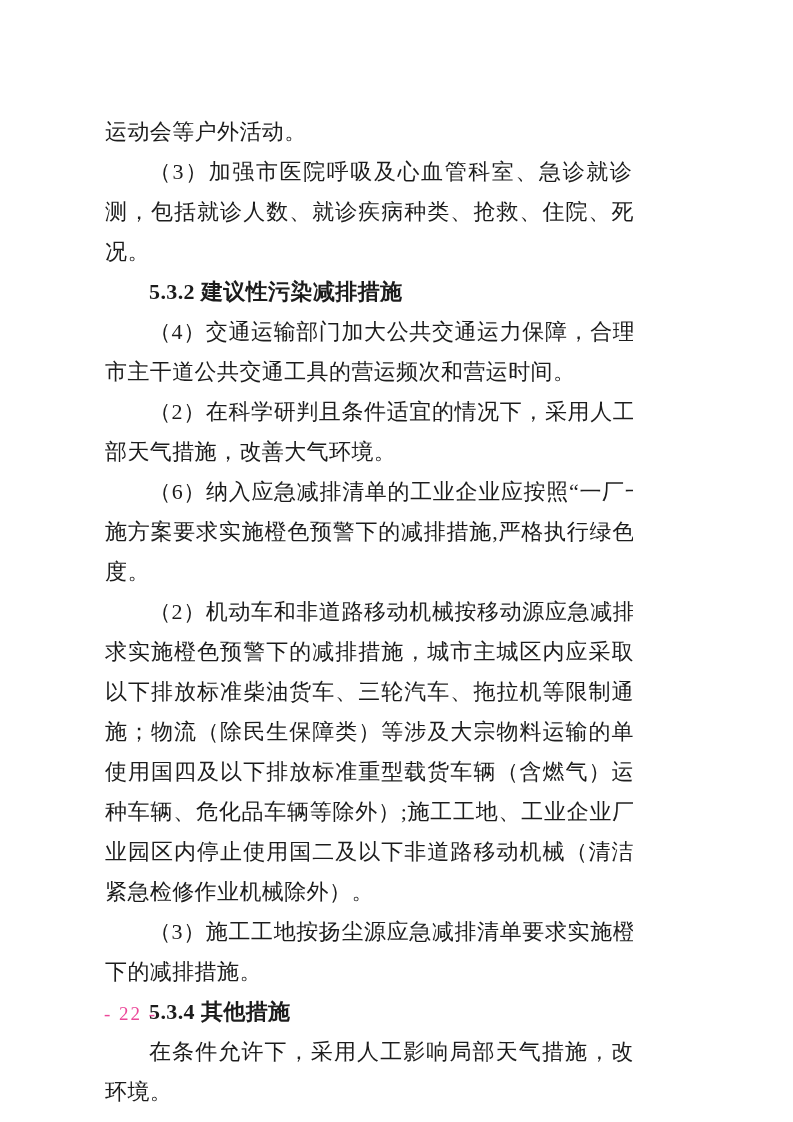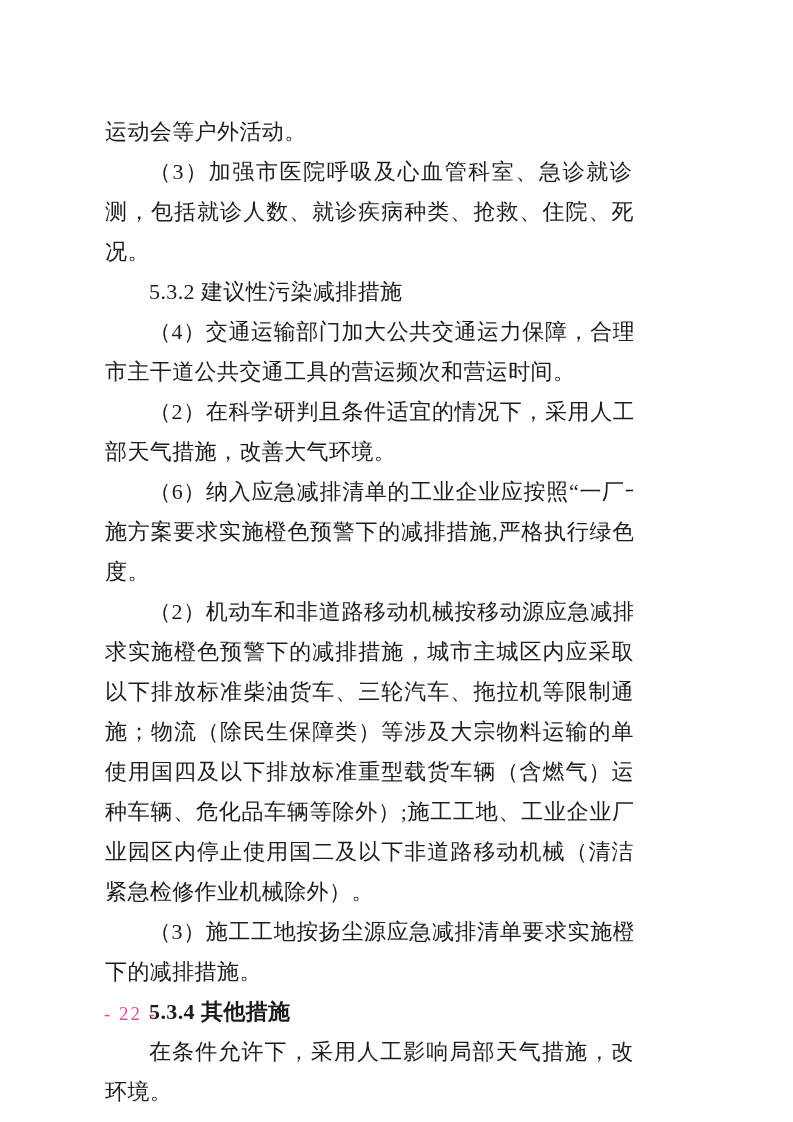--- a/index.html
+++ b/index.html
@@ -29,20 +29,21 @@
     text-align: justify;
     text-justify: inter-character;
     letter-spacing: 0.4px;
   }
   .block.indent {
     text-indent: 2em;
   }
   .block.heading {
     text-align: left;
     text-indent: 2em;
+    font-weight: bold;
   }
   .block.bold {
     font-weight: bold;
   }
   .page-footer {
     position: absolute;
     left: 104px;
     top: 1002px;
     font-size: 19px;
     line-height: 24px;

